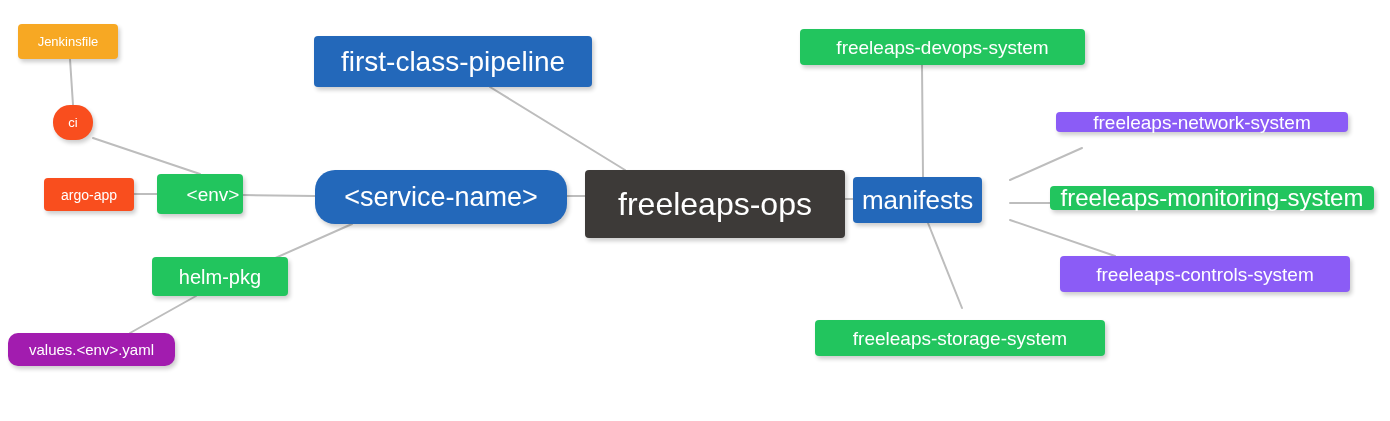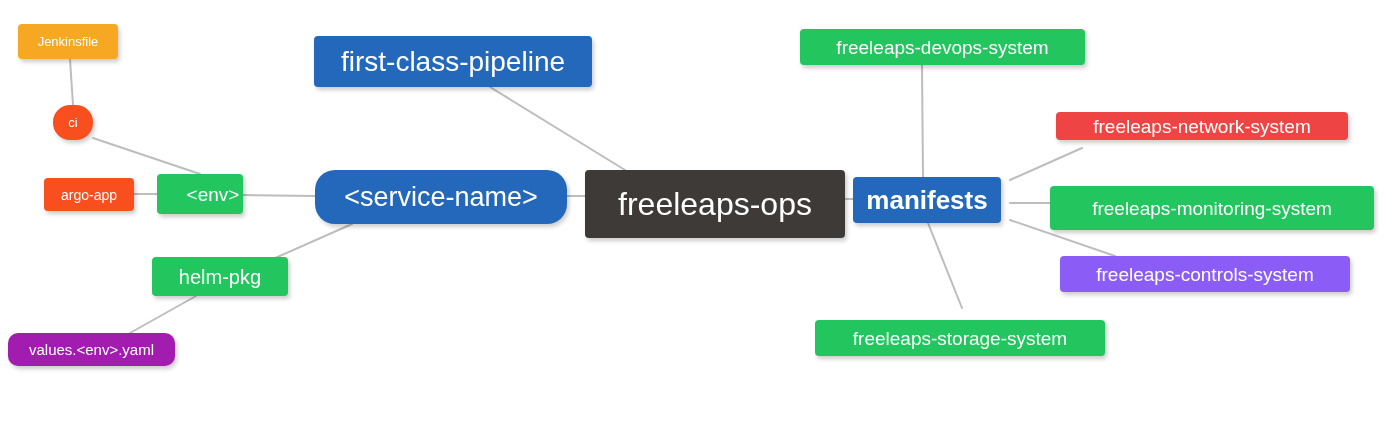--- a/index.html
+++ b/index.html
@@ -87,30 +87,30 @@
       </div>
       <div class="node" style="left: 314px; top: 36px; width: 278px; height: 51px; background: rgb(35, 104, 186); color: rgb(255, 255, 255); font-size: 28px;">
         <span class="node-label">first-class-pipeline</span>
       </div>
       <div class="node" style="left: 315px; top: 170px; width: 252px; height: 54px; background: rgb(35, 104, 186); color: rgb(255, 255, 255); font-size: 27px; border-radius: 20px;">
         <span class="node-label">&lt;service-name&gt;</span>
       </div>
       <div class="node" style="left: 585px; top: 170px; width: 260px; height: 68px; background: rgb(61, 58, 56); color: rgb(255, 255, 255); font-size: 32px;">
         <span class="node-label">freeleaps-ops</span>
       </div>
-      <div class="node" style="left: 853px; top: 177px; width: 148px; height: 46px; background: rgb(35, 104, 186); color: rgb(255, 255, 255); font-size: 26px; font-weight: bold;">
+      <div class="node" style="left: 853px; top: 177px; width: 129px; height: 46px; background: rgb(35, 104, 186); color: rgb(255, 255, 255); font-size: 26px;">
         <span class="node-label">manifests</span>
       </div>
       <div class="node" style="left: 800px; top: 29px; width: 285px; height: 36px; background: rgb(34, 197, 94); color: rgb(255, 255, 255); font-size: 19px;">
         <span class="node-label">freeleaps-devops-system</span>
       </div>
-      <div class="node" style="left: 1056px; top: 112px; width: 292px; height: 28px; background: #ef4444; color: rgb(255, 255, 255); font-size: 19px;">
+      <div class="node" style="left: 1056px; top: 112px; width: 292px; height: 20px; background: #8b5cf6; color: rgb(255, 255, 255); font-size: 19px;">
         <span class="node-label">freeleaps-network-system</span>
       </div>
-      <div class="node" style="left: 1050px; top: 186px; width: 324px; height: 44px; background: rgb(34, 197, 94); color: rgb(255, 255, 255); font-size: 19px;">
+      <div class="node" style="left: 1050px; top: 186px; width: 324px; height: 24px; background: rgb(34, 197, 94); color: rgb(255, 255, 255); font-size: 24px;">
         <span class="node-label">freeleaps-monitoring-system</span>
       </div>
       <div class="node" style="left: 1060px; top: 256px; width: 290px; height: 36px; background: #8b5cf6; color: rgb(255, 255, 255); font-size: 19px; text-align: center;">
         <span class="node-label">freeleaps-controls-system</span>
       </div>
       <div class="node" style="left: 815px; top: 308px; width: 290px; height: 36px; background: rgb(34, 197, 94); color: rgb(255, 255, 255); font-size: 19px; margin-top: 12px;">
         <span class="node-label">freeleaps-storage-system</span>
       </div>
     </div>
 </div>

